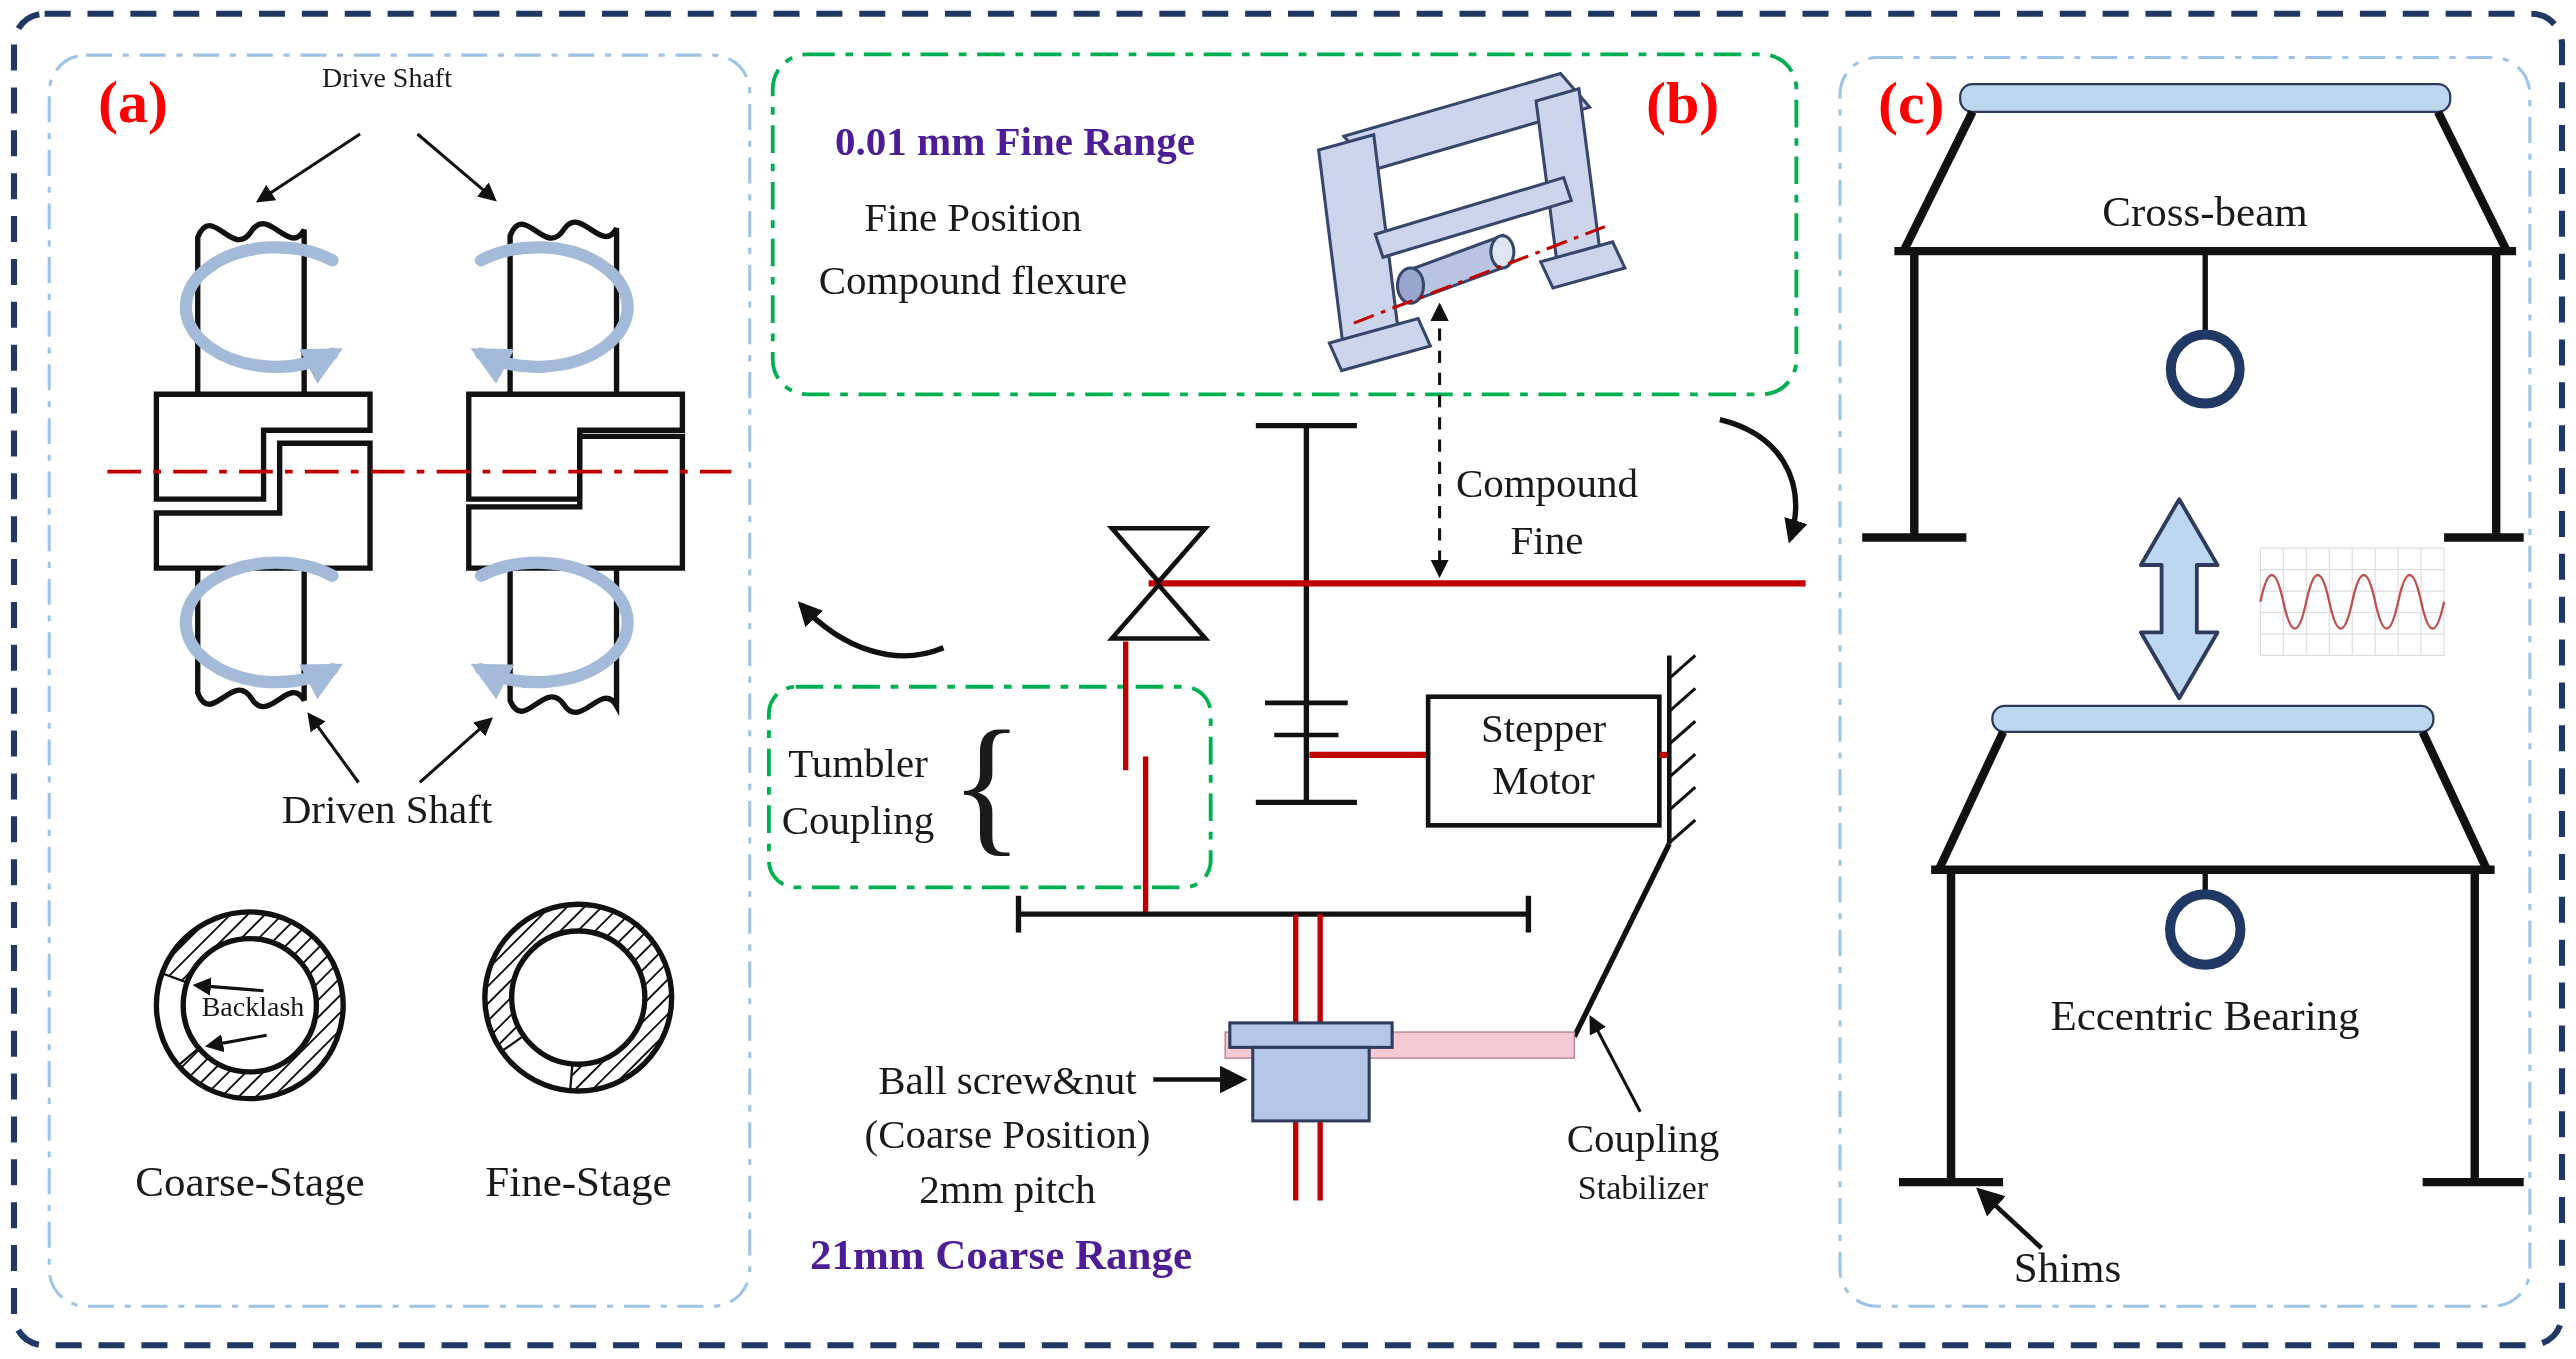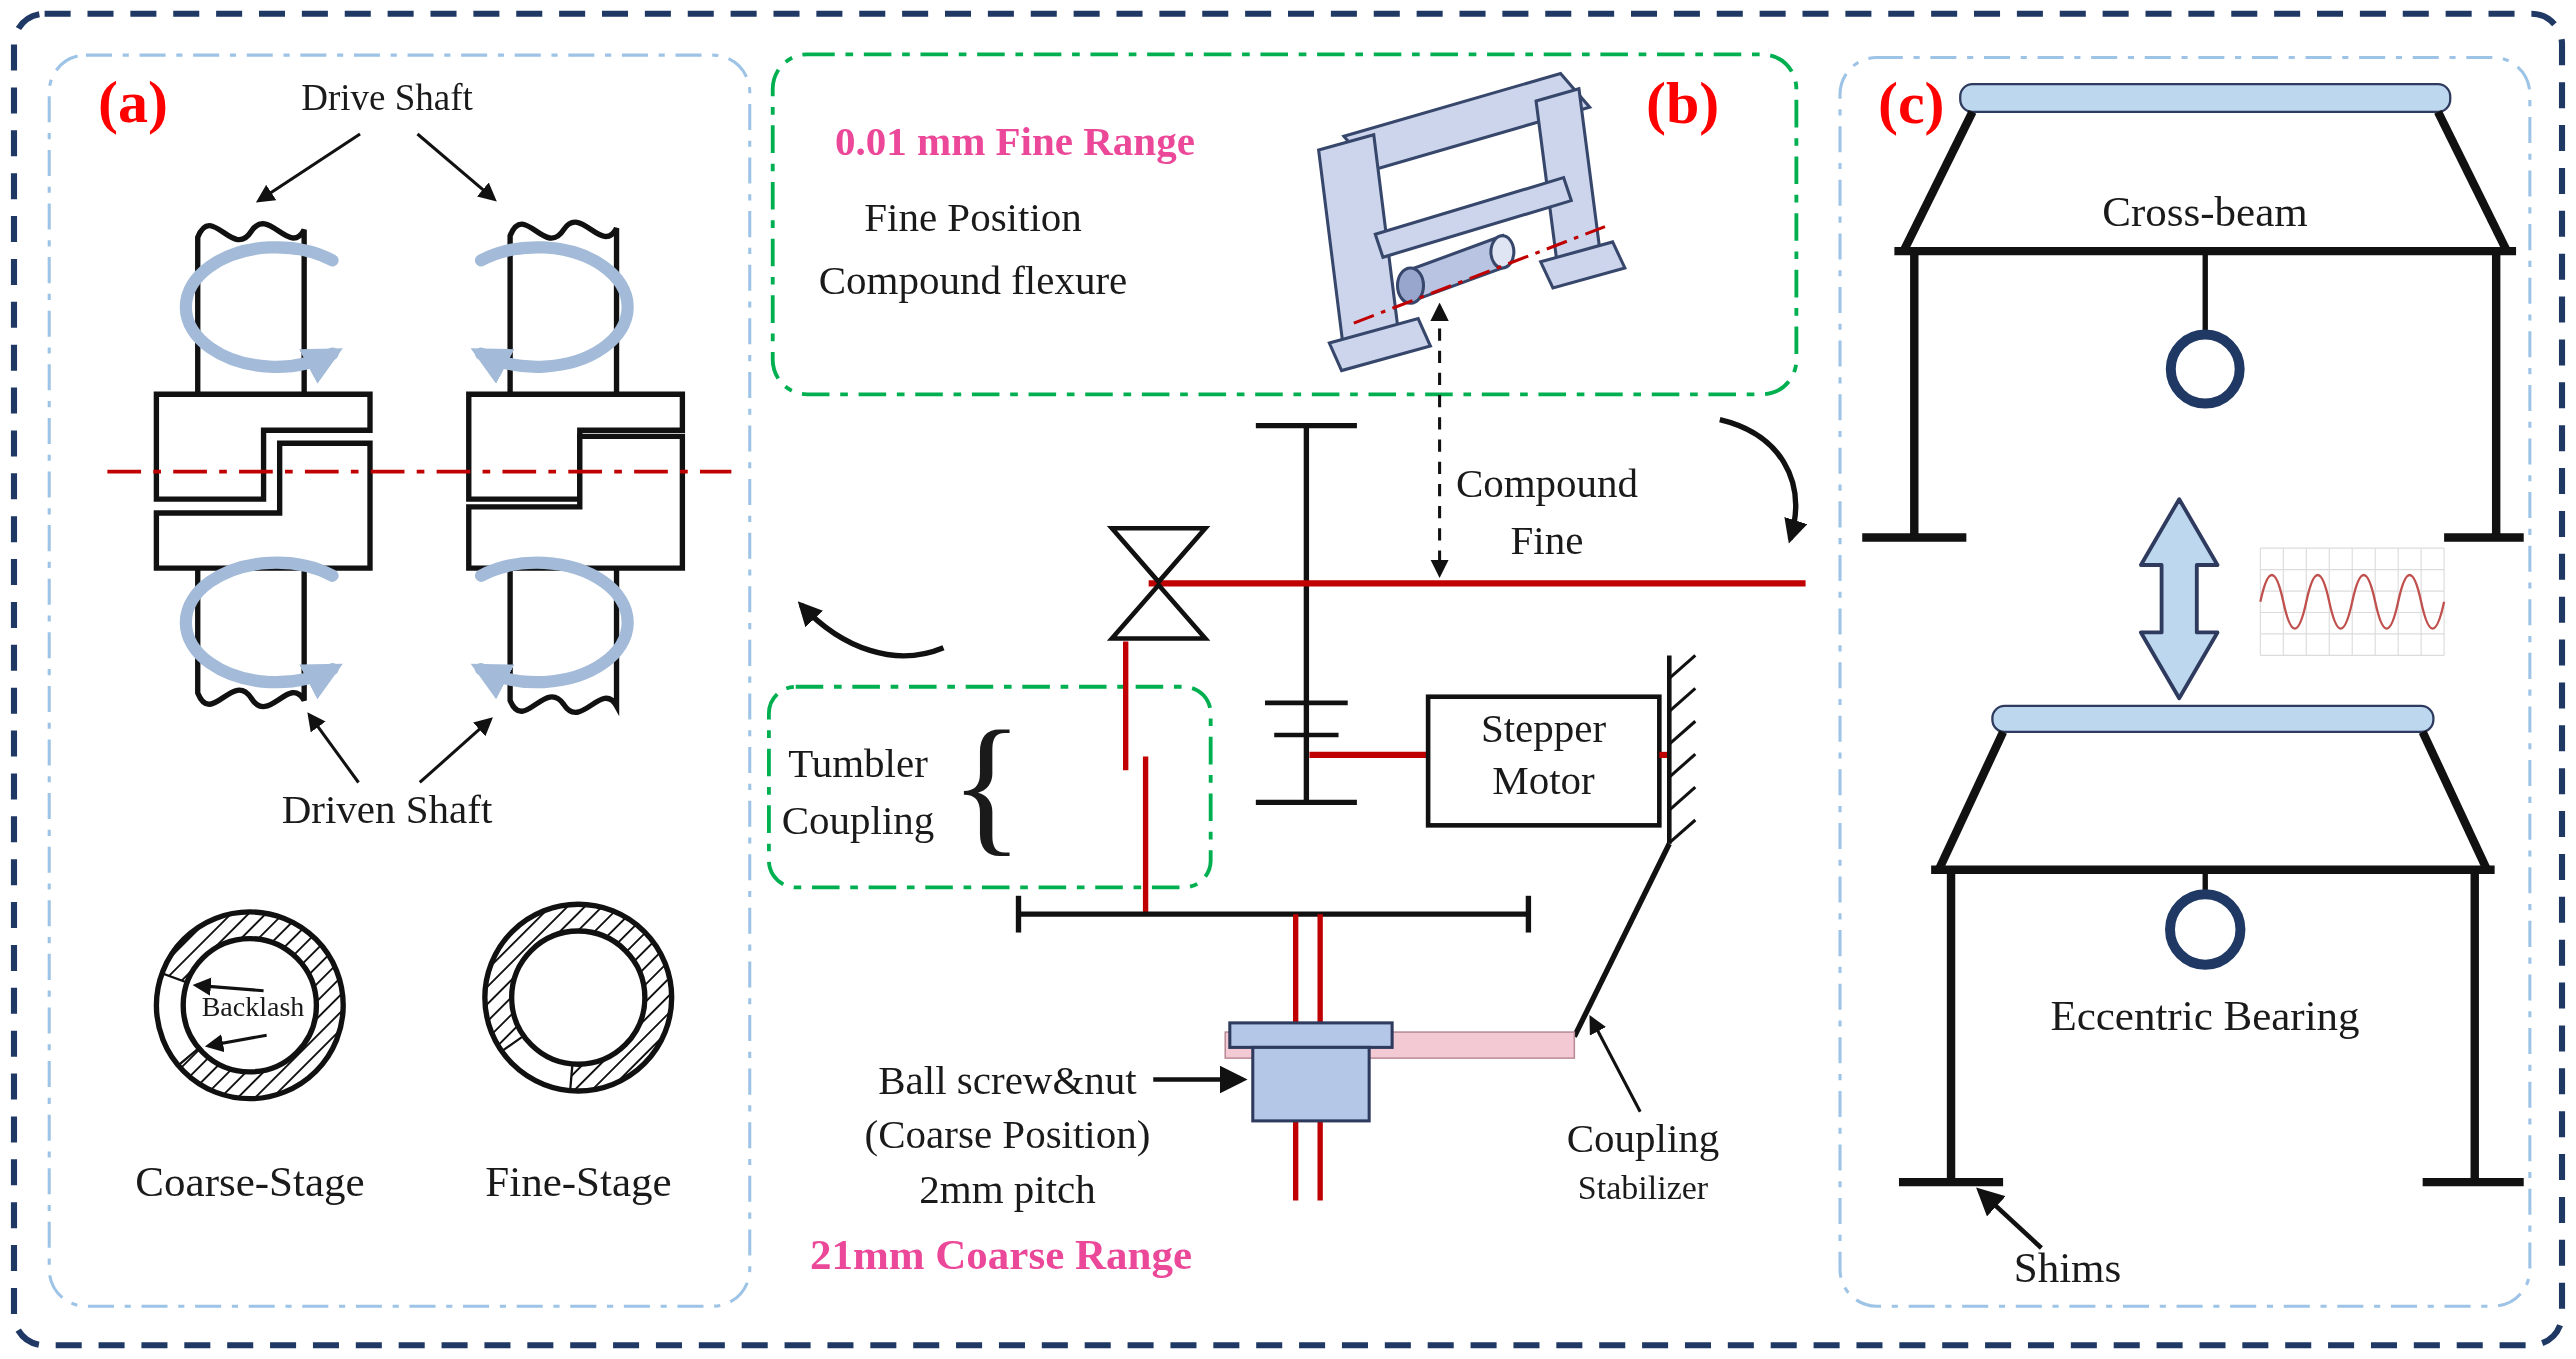--- a/index.html
+++ b/index.html
@@ -3,21 +3,21 @@
 <meta charset="utf-8">
 <style>
   html,body{margin:0;padding:0;background:#ffffff;}
   .canvas{position:relative;width:2576px;height:1359px;background:#fff;overflow:hidden;
           font-family:"Liberation Serif",serif;}
   .layer{position:absolute;left:0;top:0;width:2576px;height:1359px;}
   .lbl{position:absolute;color:#1a1a1a;line-height:1.12;white-space:nowrap;
        font-family:"Liberation Serif",serif;}
   .c{text-align:center;}
   .red{color:#FF0000;font-weight:600;}
-  .blue{color:#ec4899;font-weight:600;font-family:Liberation Serif, serif;}
+  .blue{color:#4c1d95;font-weight:600;font-family:Liberation Serif, serif;}
   
   .k4{stroke:#111;stroke-width:4;fill:none;}
   .k6{stroke:#111;stroke-width:6;fill:none;}
   .k7{stroke:#111;stroke-width:7;fill:none;}
   .hub{fill:#fff;stroke:#111;stroke-width:7;}
   .redl{stroke:#C00000;fill:none;}
   .blue-arc{stroke:#A3BBD8;stroke-width:16;fill:none;stroke-linecap:round;}
   .panel-blue{fill:none;stroke:#9DC3E6;stroke-width:4;stroke-dasharray:34 14 8 14;}
   .green-box{fill:none;stroke:#00B050;stroke-width:5;stroke-dasharray:36 14 10 14;}
   .iso{stroke:#37476B;stroke-width:4;fill:#CCD5EB;}
@@ -209,21 +209,21 @@
       <line class="frame" x1="3232" y1="1136" x2="3232" y2="1542"></line>
       <line class="frame" x1="2480" y1="1544" x2="2616" y2="1544"></line>
       <line class="frame" x1="3164" y1="1544" x2="3296" y2="1544"></line>
     </g>
 
     <line class="k6" x1="2666" y1="1630" x2="2586" y2="1556" marker-end="url(#ah)"></line>
   </g>
 </svg>
 
 <div class="lbl red" style="left:98px;top:69px;font-size:60px">(a)</div>
-<div class="lbl c" style="left:257px;width:260px;top:77px;font-size:37px">Drive Shaft</div>
+<div class="lbl c" style="left:257px;width:260px;top:62px;font-size:28px">Drive Shaft</div>
 <div class="lbl c" style="left:257px;width:260px;top:787px;font-size:41px">Driven Shaft</div>
 <div class="lbl c" style="left:165px;width:176px;top:991px;font-size:28px">Backlash</div>
 <div class="lbl c" style="left:100px;width:300px;top:1158px;font-size:43px">Coarse-Stage</div>
 <div class="lbl c" style="left:429px;width:299px;top:1158px;font-size:43px">Fine-Stage</div>
 
 <div class="lbl red" style="left:1646px;top:70px;font-size:60px">(b)</div>
 <div class="lbl blue" style="left:835px;top:119px;font-size:41px">0.01 mm Fine Range</div>
 <div class="lbl c" style="left:793px;width:360px;top:195px;font-size:41px">Fine Position</div>
 <div class="lbl c" style="left:793px;width:360px;top:258px;font-size:41px">Compound flexure</div>
 <div class="lbl c" style="left:1417px;width:260px;top:461px;font-size:41px">Compound</div>

